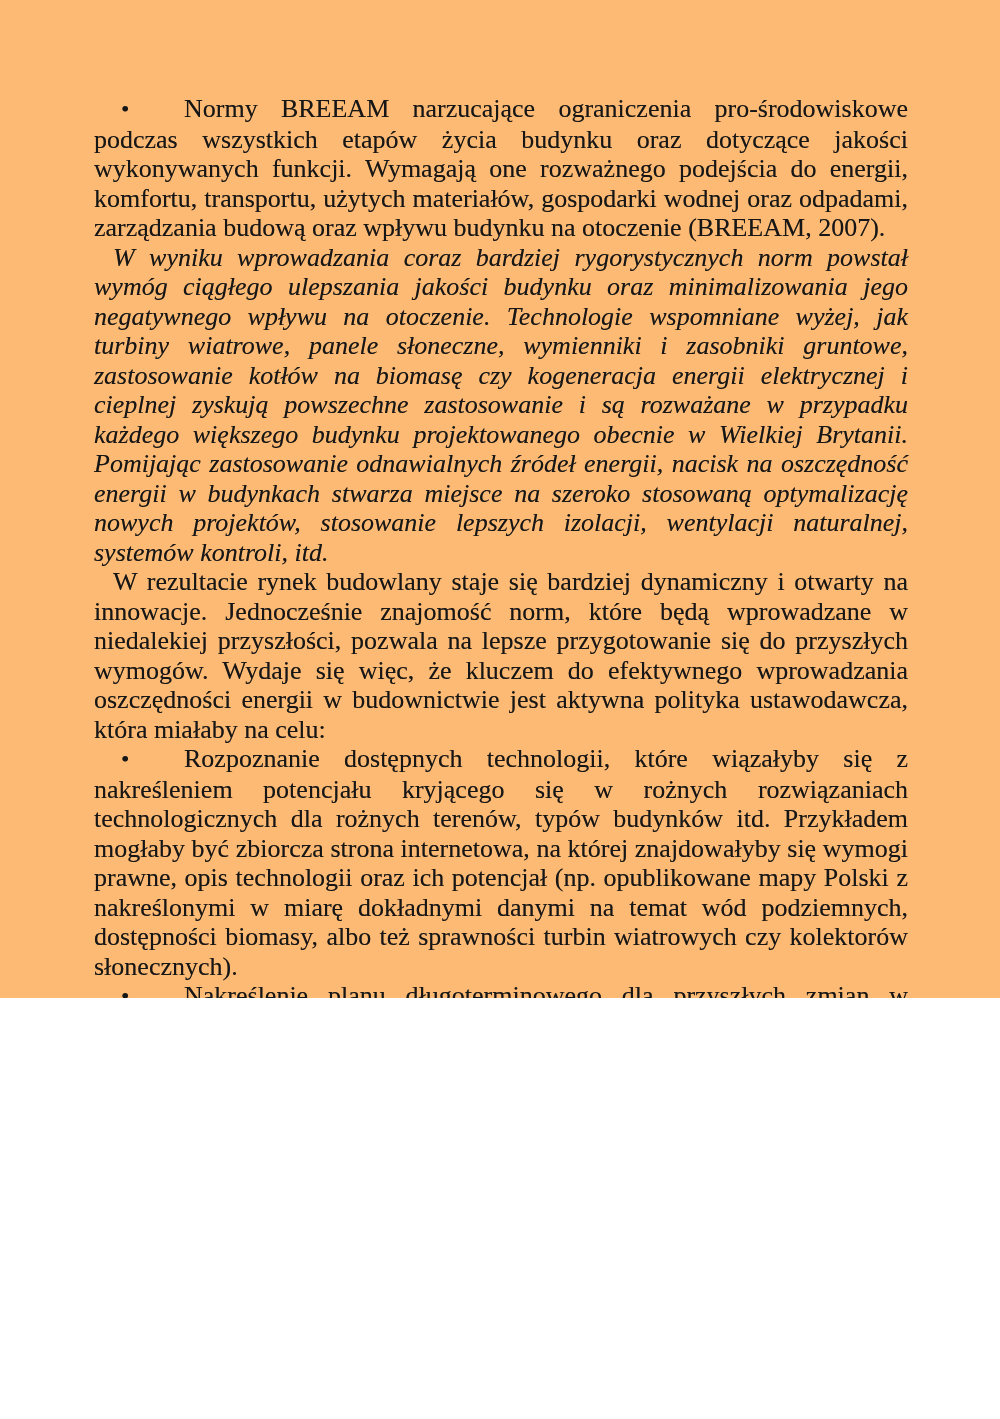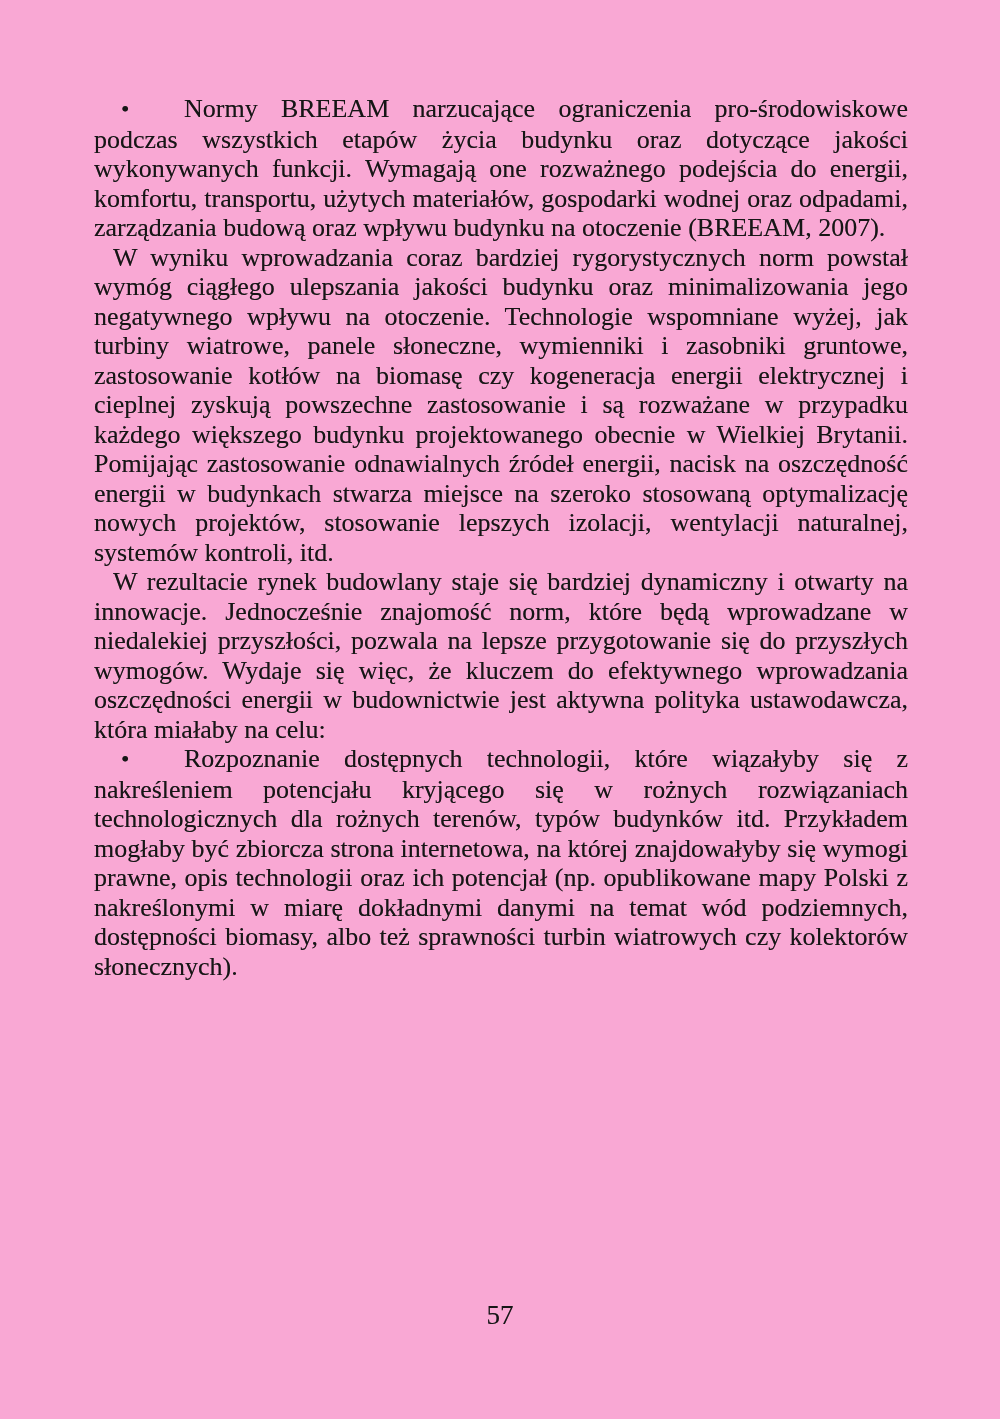--- a/index.html
+++ b/index.html
@@ -3,22 +3,22 @@
 <meta charset="utf-8">
 <style>
   html, body {
     margin: 0;
     padding: 0;
     background: #ffffff;
   }
   .page {
     position: relative;
     width: 1000px;
-    height: 1419px;
-    background: #f9a8d4;
+    height: 998px;
+    background: #fdba74;
     color: #161616;
     font-family: "Liberation Serif", "DejaVu Serif", serif;
     overflow: hidden;
   }
   .content {
     position: absolute;
     left: 94px;
     top: 94px;
     width: 814px;
     font-size: 26px;
@@ -30,21 +30,21 @@
   .marker {
     display: inline-block;
     width: 90px;
     padding-left: 27px;
     box-sizing: border-box;
     font-size: 24px;
   }
   .indent { text-indent: 19px; }
   .mt-b2 { margin-top: 30px; }
   .mt-b3 { margin-top: 28px; }
-  .mt-p4 { margin-top: 14px; }
+  .mt-p4 { margin-top: 14px; font-style: italic; }
   .mt-b4 { margin-top: 22px; }
   .mt-b5 { margin-top: 26px; }
   .mt-b6 { margin-top: 28px; }
   .justify-last { text-align-last: justify; }
   sub {
     font-size: 0.62em;
     line-height: 0;
     vertical-align: -0.3em;
   }
   .page-number {
@@ -68,17 +68,18 @@
 
 
 
     <p class="indent mt-p4">W wyniku wprowadzania coraz bardziej rygorystycznych norm powstał wymóg ciągłego ulepszania jakości budynku oraz minimalizowania jego negatywnego wpływu na otoczenie. Technologie wspomniane wyżej, jak turbiny wiatrowe, panele słoneczne, wymienniki i zasobniki gruntowe, zastosowanie kotłów na biomasę czy kogeneracja energii elektrycznej i cieplnej zyskują powszechne zastosowanie i są rozważane w przypadku każdego większego budynku projektowanego obecnie w Wielkiej Brytanii. Pomijając zastosowanie odnawialnych źródeł energii, nacisk na oszczędność energii w budynkach stwarza miejsce na szeroko stosowaną optymalizację nowych projektów, stosowanie lepszych izolacji, wentylacji naturalnej, systemów kontroli, itd.</p>
 
     <p class="indent">W rezultacie rynek budowlany staje się bardziej dynamiczny i otwarty na innowacje. Jednocześnie znajomość norm, które będą wprowadzane w niedalekiej przyszłości, pozwala na lepsze przygotowanie się do przyszłych wymogów. Wydaje się więc, że kluczem do efektywnego wprowadzania oszczędności energii w budownictwie jest aktywna polityka ustawodawcza, która miałaby na celu:</p>
 
     <p class="bullet-item mt-b4"><span class="marker">•</span><span>Rozpoznanie dostępnych technologii, które wiązałyby się z nakreśleniem potencjału kryjącego się w rożnych rozwiązaniach technologicznych dla rożnych terenów, typów budynków itd. Przykładem mogłaby być zbiorcza strona internetowa, na której znajdowałyby się wymogi prawne, opis technologii oraz ich potencjał (np. opublikowane mapy Polski z nakreślonymi w miarę dokładnymi danymi na temat wód podziemnych, dostępności biomasy, albo też sprawności turbin wiatrowych czy kolektorów słonecznych).</span></p>
 
 
+    <p class="bullet-item mt-b6 justify-last"><span class="marker">•</span><span>Nakreślenie planu długoterminowego dla przyszłych zmian w</span></p>
 
   </div>
 
   <div class="page-number">57</div>
 </div>
 
 </body></html>

